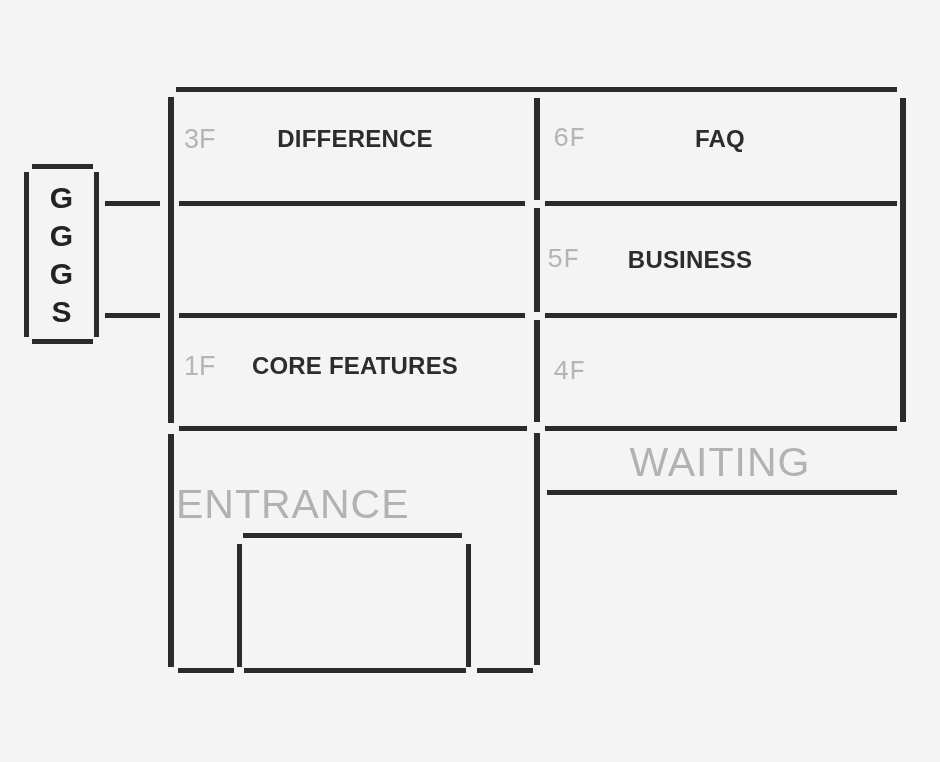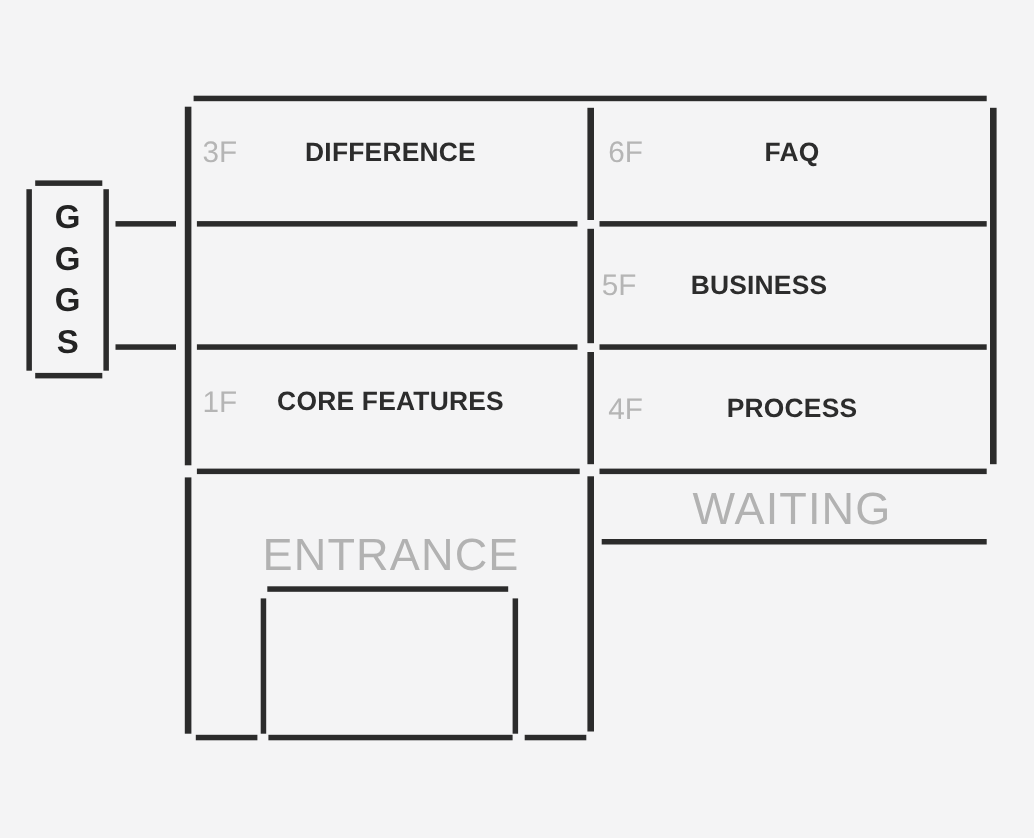--- a/index.html
+++ b/index.html
@@ -19,36 +19,36 @@
     position:absolute;
     display:flex;align-items:center;justify-content:center;
   }
   .room .lbl{
     font-size:24px;font-weight:700;color:#2c2c2c;letter-spacing:0.2px;
   }
   .room .fl{
     position:absolute;left:8px;top:50%;transform:translateY(-50%);
     font-size:27px;font-weight:400;color:#b5b5b5;text-align:right;
   }
-  .room.rightcol .fl{left:13px;}
+  .room.rightcol .fl{left:13px;font-family:Liberation Mono, monospace;}
 
   .elevator{
     position:absolute;left:24px;top:172px;width:75px;height:165px;
     display:flex;flex-direction:column;align-items:center;justify-content:center;
   }
   .elevator .letter{
     font-size:30px;font-weight:700;color:#232323;line-height:38px;
   }
 
   .ghost{
     position:absolute;color:#b2b2b2;font-weight:400;letter-spacing:1px;
     font-size:41px;
   }
   .ghost.entrance{
-    left:176px;top:488px;width:359px;line-height:32px;text-align:center;
+    left:176px;top:488px;width:359px;line-height:32px;
   }
   .ghost.waiting{
     left:540px;top:433px;width:360px;height:58px;
     display:flex;align-items:center;justify-content:center;
   }
 </style>
 </head>
 <body>
 
 <div class="stage">
@@ -94,21 +94,20 @@
   <div class="room rightcol" style="left:540px;top:84px;width:360px;height:110px">
     <span class="fl">6F</span>
     <span class="lbl">FAQ</span>
   </div>
   <div class="room rightcol" style="left:534px;top:206px;width:312px;height:107px">
     <span class="fl">5F</span>
     <span class="lbl">BUSINESS</span>
   </div>
   <div class="room rightcol" style="left:540px;top:318px;width:360px;height:108px">
     <span class="fl">4F</span>
-    <span class="lbl">PROCESS</span>
   </div>
 
   <div class="ghost waiting">WAITING</div>
   <div class="ln h" style="left:547px;top:490px;width:350px"></div>
 
   <div class="ln v" style="left:168px;top:434px;height:233px"></div>
   <div class="ln v" style="left:534px;top:433px;height:232px"></div>
   <div class="ghost entrance">ENTRANCE</div>
 
   <div class="ln h" style="left:243px;top:533px;width:219px"></div>

